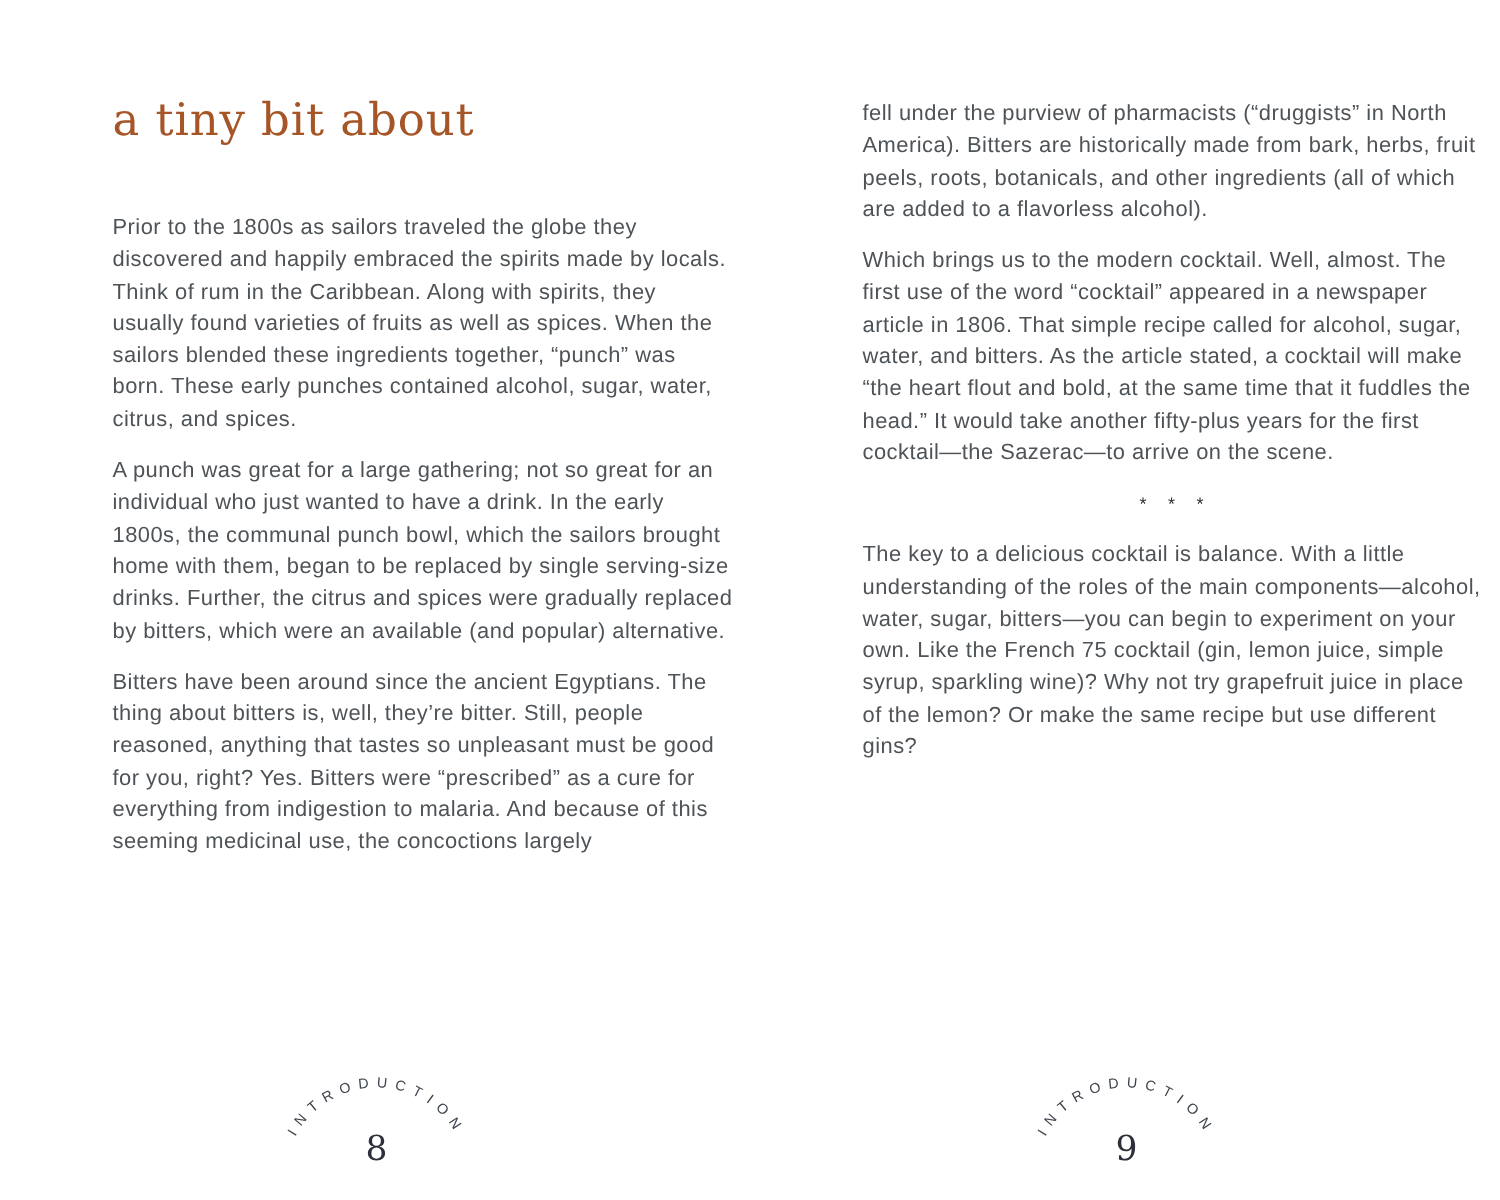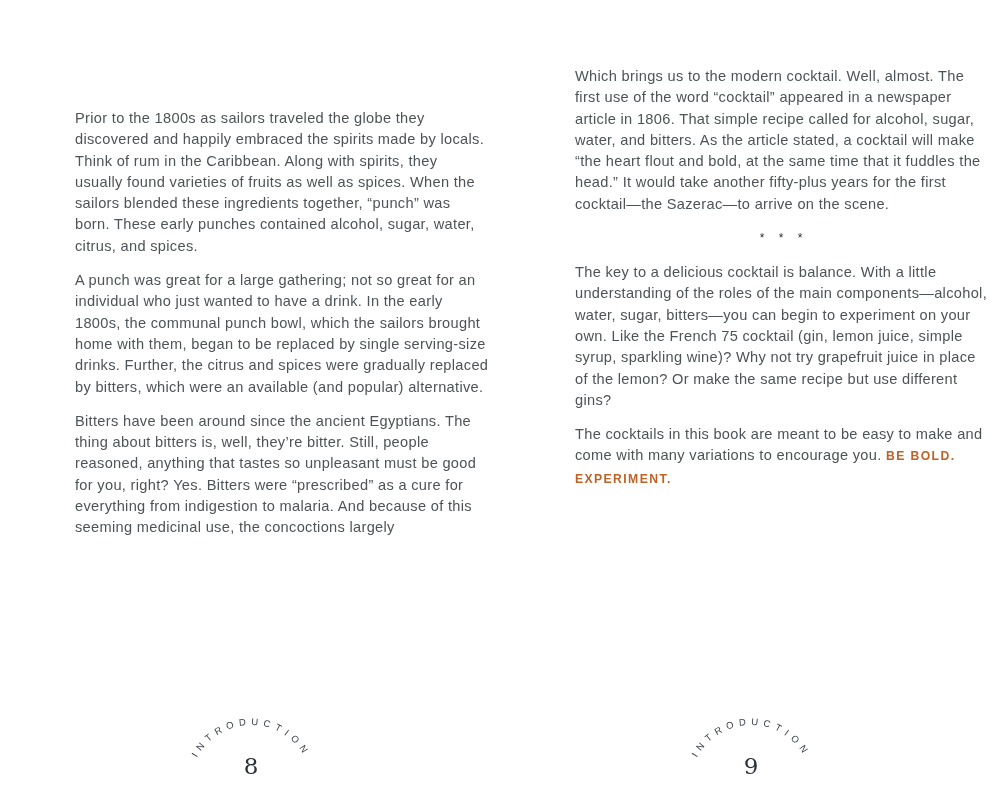--- a/index.html
+++ b/index.html
@@ -75,34 +75,35 @@
     font-family: "DejaVu Serif", serif;
     font-size: 23px;
     color: #2b3039;
   }
 </style>
 </head>
 <body>
 
 <div class="page-col col-left">
   <h1 class="chapter-heading">
+    <div>a tiny bit about</div>
   </h1>
   <div class="body-text">
     <p>Prior to the 1800s as sailors traveled the globe they discovered and happily embraced the spirits made by locals. Think of rum in the Caribbean. Along with spirits, they usually found varieties of fruits as well as spices. When the sailors blended these ingredients together, “punch” was born. These early punches contained alcohol, sugar, water, citrus, and spices.</p>
     <p>A punch was great for a large gathering; not so great for an individual who just wanted to have a drink. In the early 1800s, the communal punch bowl, which the sailors brought home with them, began to be replaced by single serving-size drinks. Further, the citrus and spices were gradually replaced by bitters, which were an available (and popular) alternative.</p>
     <p>Bitters have been around since the ancient Egyptians. The thing about bitters is, well, they’re bitter. Still, people reasoned, anything that tastes so unpleasant must be good for you, right? Yes. Bitters were “prescribed” as a cure for everything from indigestion to malaria. And because of this seeming medicinal use, the concoctions largely</p>
   </div>
 </div>
 
 <div class="page-col col-right">
   <div class="body-text">
+    <p>fell under the purview of pharmacists (“druggists” in North America). Bitters are historically made from bark, herbs, fruit peels, roots, botanicals, and other ingredients (all of which are added to a flavorless alcohol).</p>
     <p>Which brings us to the modern cocktail. Well, almost. The first use of the word “cocktail” appeared in a newspaper article in 1806. That simple recipe called for alcohol, sugar, water, and bitters. As the article stated, a cocktail will make “the heart flout and bold, at the same time that it fuddles the head.” It would take another fifty-plus years for the first cocktail—the Sazerac—to arrive on the scene.</p>
     <div class="section-divider">* * *</div>
     <p>The key to a delicious cocktail is balance. With a little understanding of the roles of the main components—alcohol, water, sugar, bitters—you can begin to experiment on your own. Like the French 75 cocktail (gin, lemon juice, simple syrup, sparkling wine)? Why not try grapefruit juice in place of the lemon? Or make the same recipe but use different gins?</p>
-    <p><span>The cocktails in this book are meant to be easy to make and come with many variations to encourage you. </span><span class="accent-caps">BE BOLD. EXPERIMENT.</span></p>
   </div>
 </div>
 
 <div class="page-footer footer-left">
   <svg width="150" height="88" viewBox="0 0 150 88">
     <defs>
       <path id="arc-left" d="M 14 76 A 61 61 0 0 1 136 76" fill="none"></path>
     </defs>
     <text class="arc-label">
       <textPath href="#arc-left" startOffset="50%" text-anchor="middle">INTRODUCTION</textPath>

